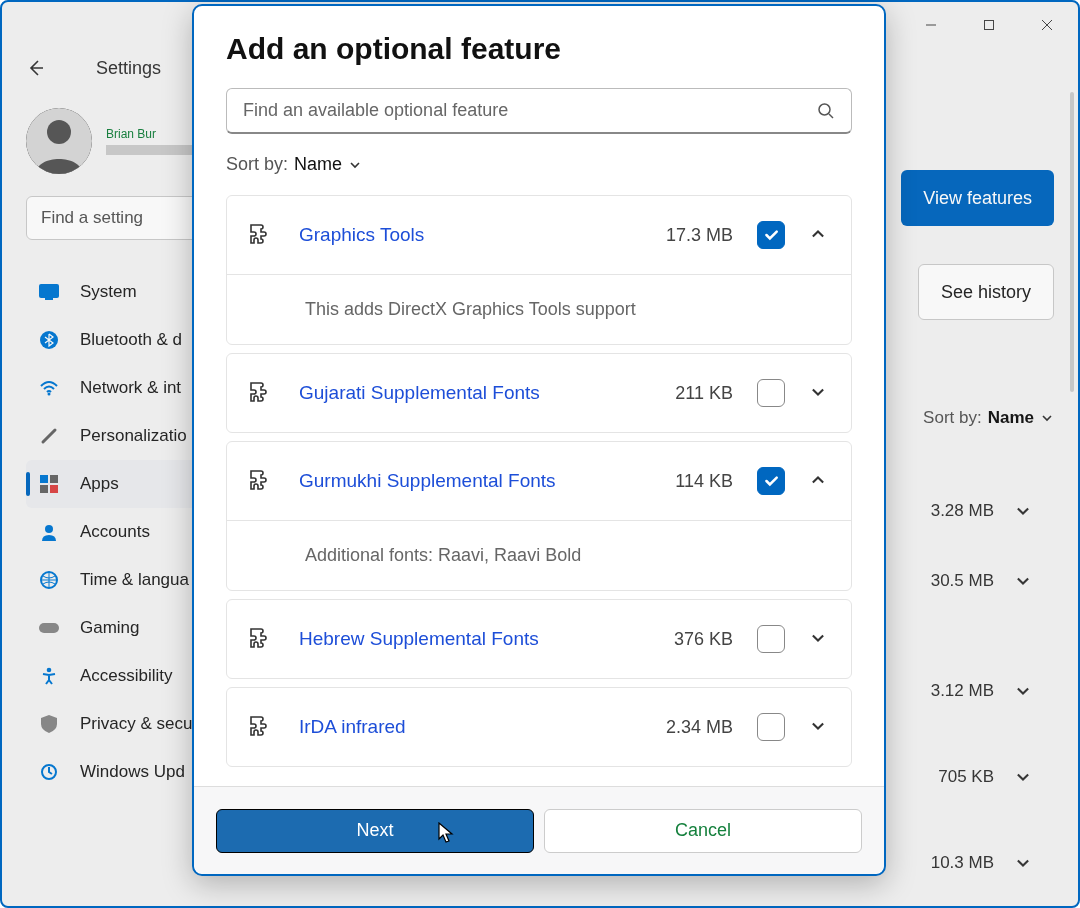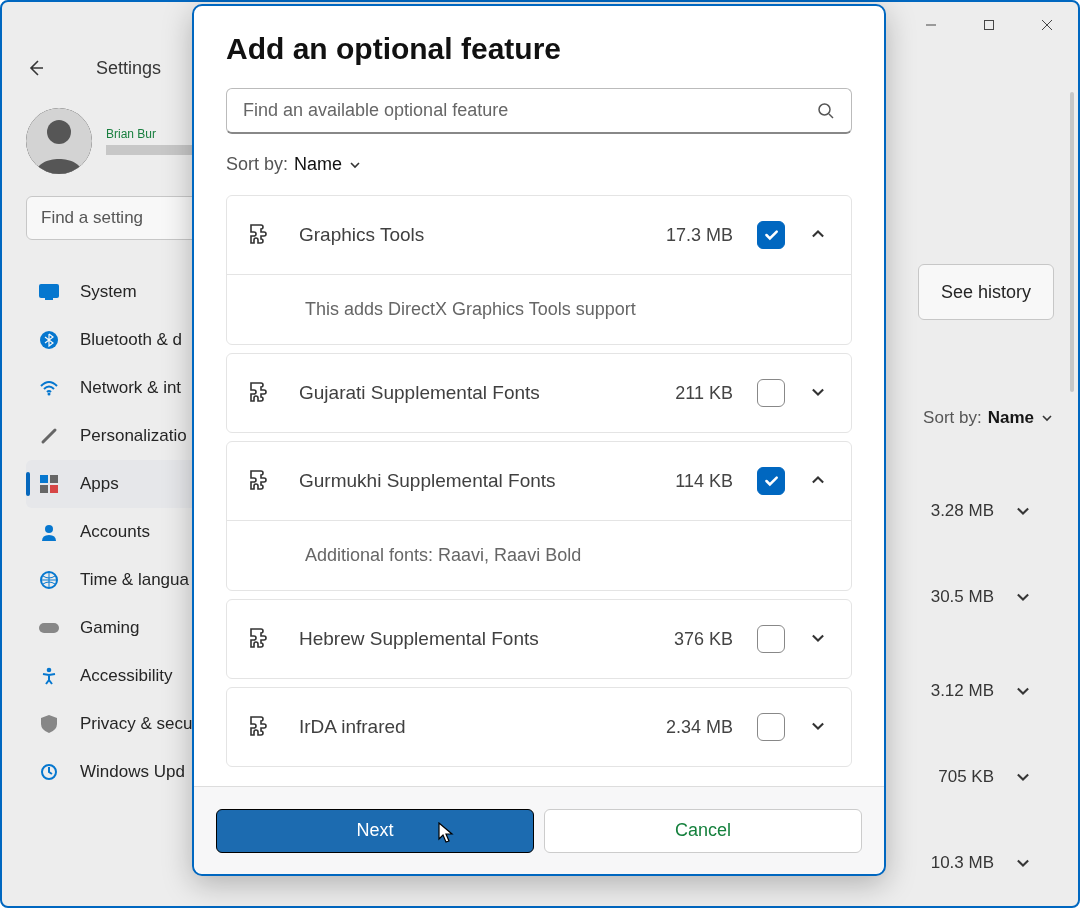--- a/index.html
+++ b/index.html
@@ -53,21 +53,21 @@
 .search-box .sicon { width: 18px; height: 18px; }
 
 .sortby { font-size: 18px; color: #555; display: flex; align-items: center; gap: 6px; margin-bottom: 20px; }
 .sortby b { color: #111; font-weight: 400; }
 
 .feature-list { flex: 1; overflow: hidden; }
 .feature { border: 1px solid #e4e4e4; border-radius: 6px; margin-bottom: 8px; background: #fff; }
 .feature.exp { }
 .frow { display: flex; align-items: center; height: 78px; padding: 0 22px; gap: 24px; }
 .frow .ficon { width: 26px; height: 26px; }
-.frow .fname { flex: 1; font-size: 19px; color: #404040; }
+.frow .fname { flex: 1; font-size: 19px; color: #1d4ed8; }
 .frow .fsize { font-size: 18px; color: #444; }
 .chk { width: 28px; height: 28px; border-radius: 6px; border: 1.5px solid #888; display: flex; align-items: center; justify-content: center; }
 .chk.on { background: #0067c0; border-color: #0067c0; }
 .chk.on svg { stroke: #fff; }
 .frow .exp-chev { width: 20px; height: 20px; color: #333; }
 .fdesc { border-top: 1px solid #e4e4e4; padding: 24px 22px 24px 78px; font-size: 18px; color: #666; }
 
 .dlg-footer { height: 88px; border-top: 1px solid #ddd; background: #f7f7f8; display: flex; align-items: center; gap: 10px; padding: 0 22px; border-radius: 0 0 10px 10px; }
 .dlg-footer .btn { flex: 1; height: 44px; border-radius: 6px; font-size: 18px; display: flex; align-items: center; justify-content: center; }
 .btn.primary { background: #1c6bb0; color: #fff; border: 1px solid #000000; }
@@ -227,38 +227,41 @@
                 <circle cx="9" cy="9" r="7" fill="none" stroke="#0078d4" stroke-width="2"></circle>
                 <path d="M9 4v5l3 2" stroke="#0078d4" fill="none" stroke-width="2"></path>
               </svg>
             </span>
             <span>Windows Upd</span>
           </li>
       </ul>
     </div>
 
     <div class="main-area">
+      <div class="vf-btn">
+          <span>View features</span>
+        </div>
       <div class="sh-btn">
           <span>See history</span>
         </div>
       <div class="sortby-main">
         <span>Sort by:</span>
         <b>Name</b>
         <svg class="chev" width="14" height="14" viewBox="0 0 14 14">
             <path d="M3 5l4 4 4-4" fill="none" stroke="#333" stroke-width="1.6"></path>
           </svg>
       </div>
 
       <div class="bg-row" style="top:366px">
           <span>3.28 MB</span>
           <svg class="chev" viewBox="0 0 14 14">
             <path d="M3 5l4 4 4-4" fill="none" stroke="#333" stroke-width="1.6"></path>
           </svg>
         </div>
-      <div class="bg-row" style="top:452px">
+      <div class="bg-row" style="top:436px">
           <span>30.5 MB</span>
           <svg class="chev" viewBox="0 0 14 14">
             <path d="M3 5l4 4 4-4" fill="none" stroke="#333" stroke-width="1.6"></path>
           </svg>
         </div>
       <div class="bg-row" style="top:546px">
           <span>3.12 MB</span>
           <svg class="chev" viewBox="0 0 14 14">
             <path d="M3 5l4 4 4-4" fill="none" stroke="#333" stroke-width="1.6"></path>
           </svg>

